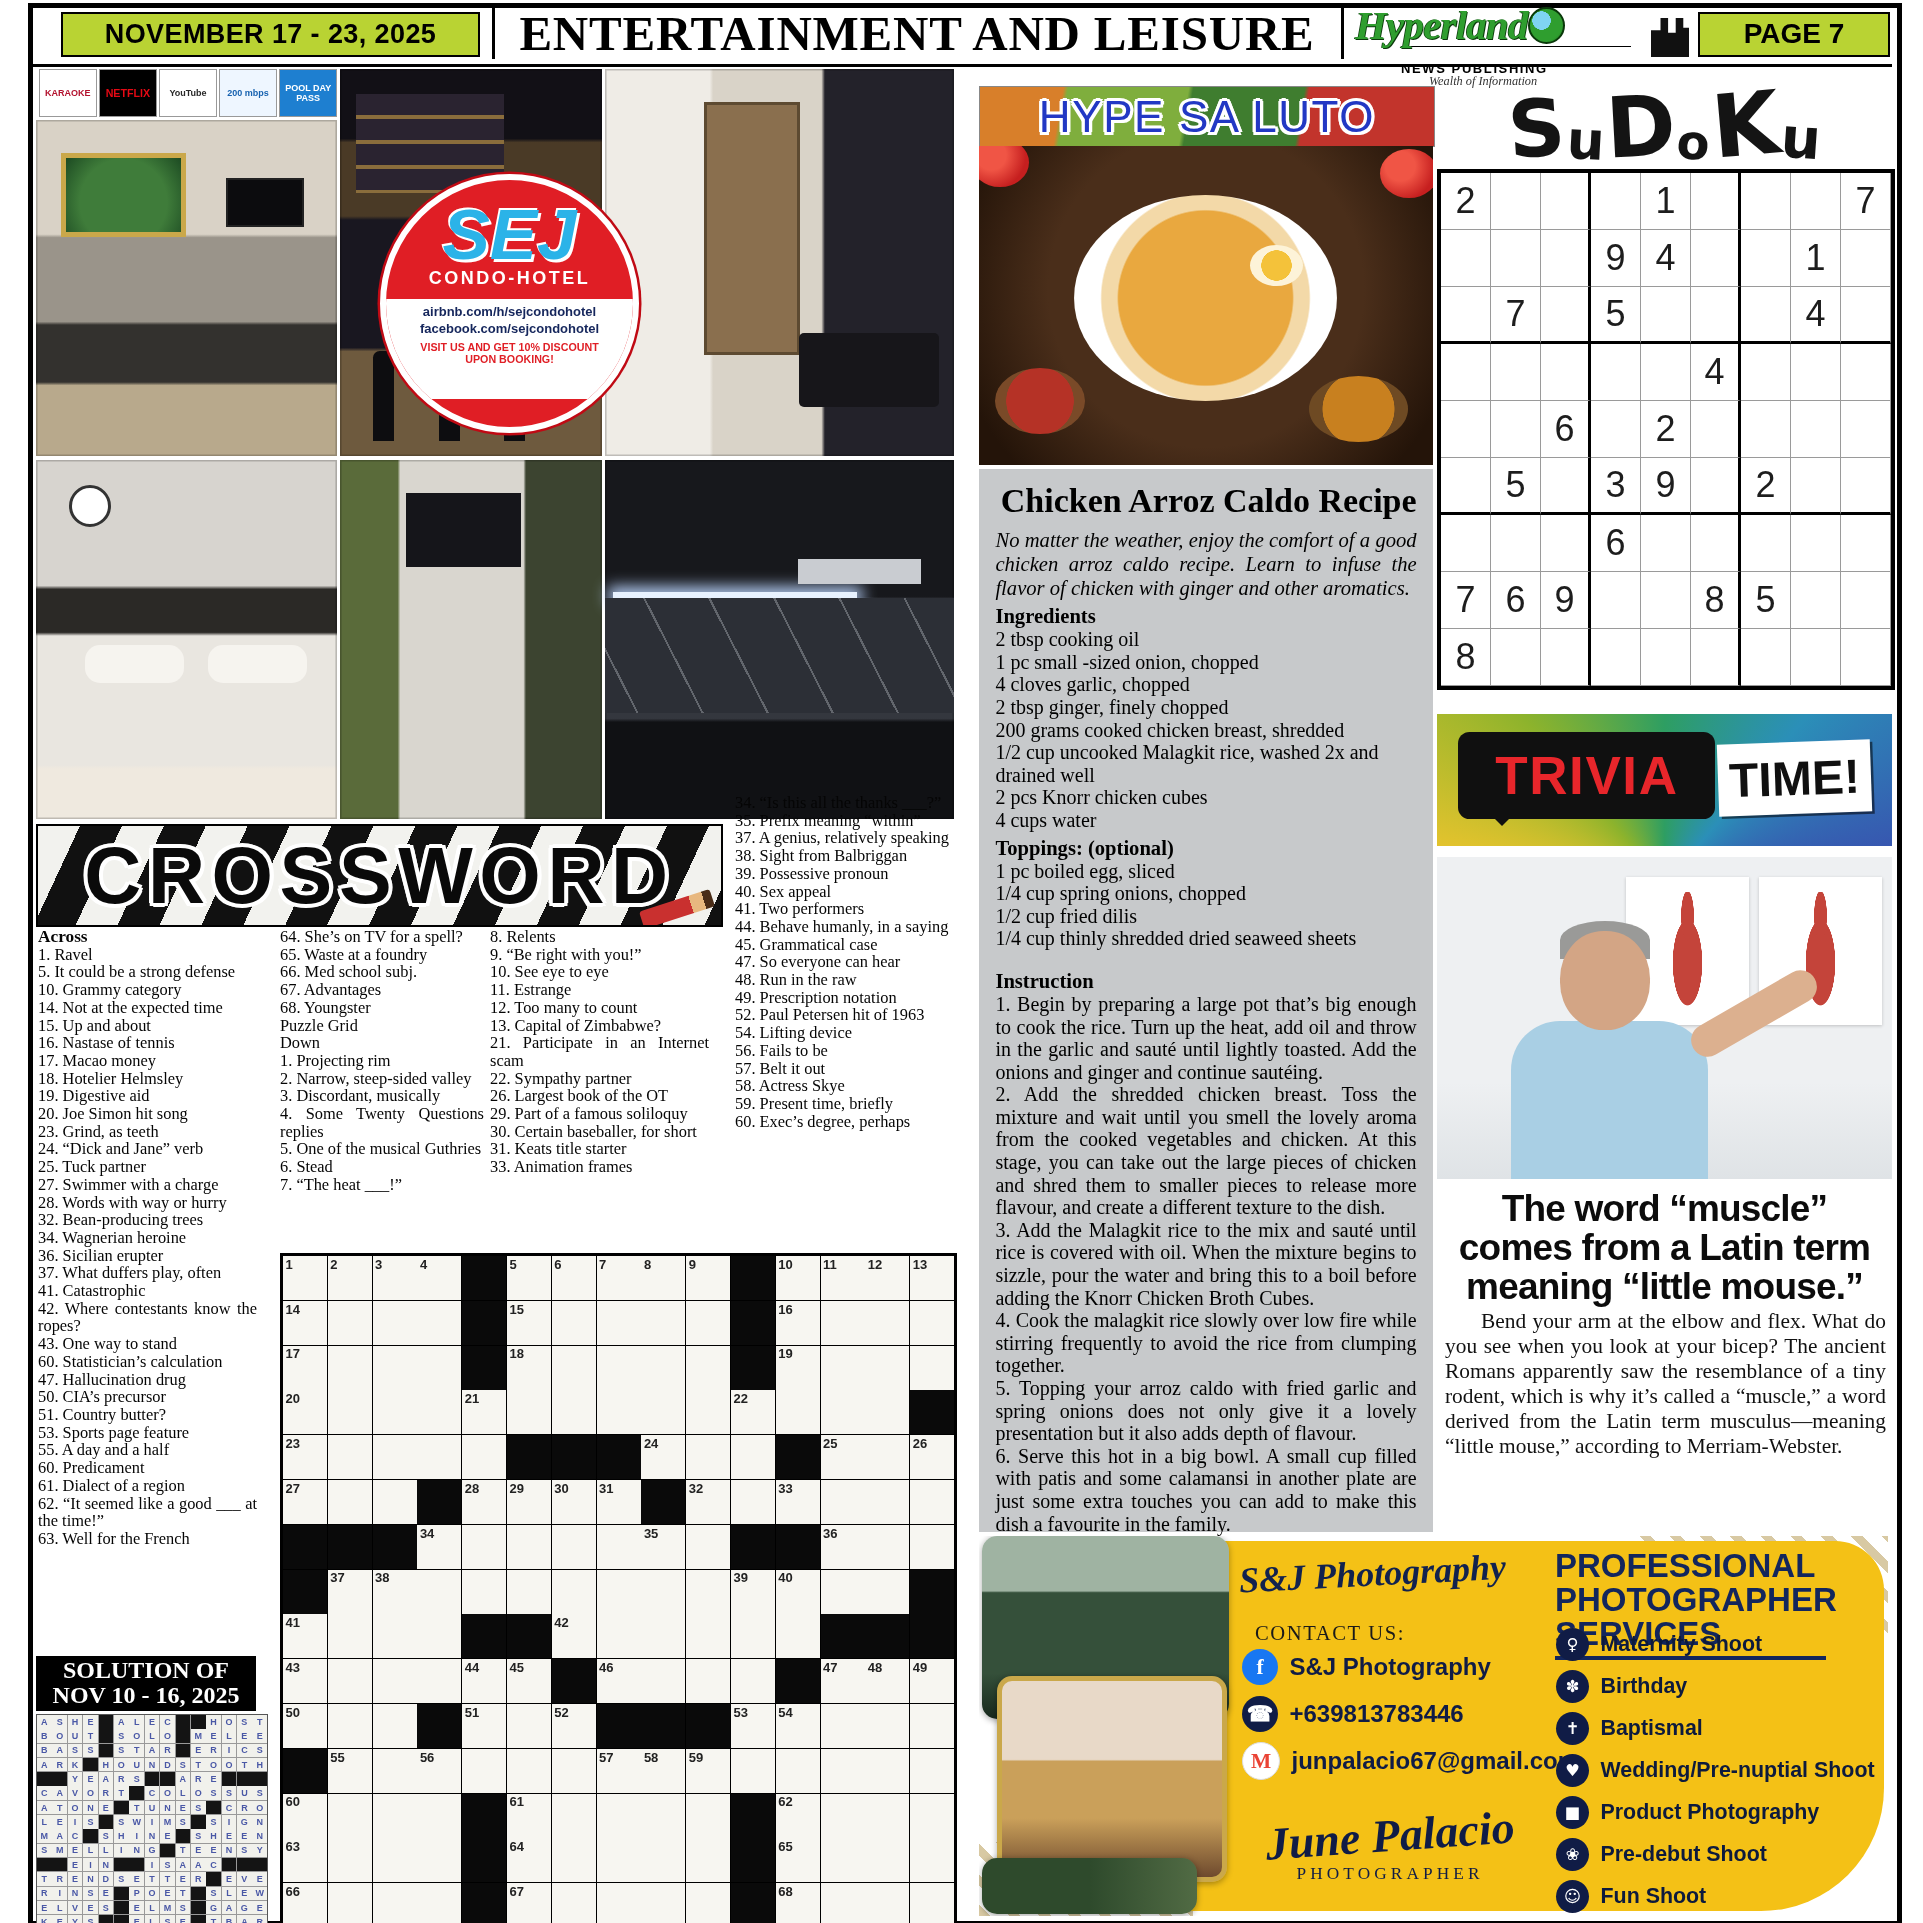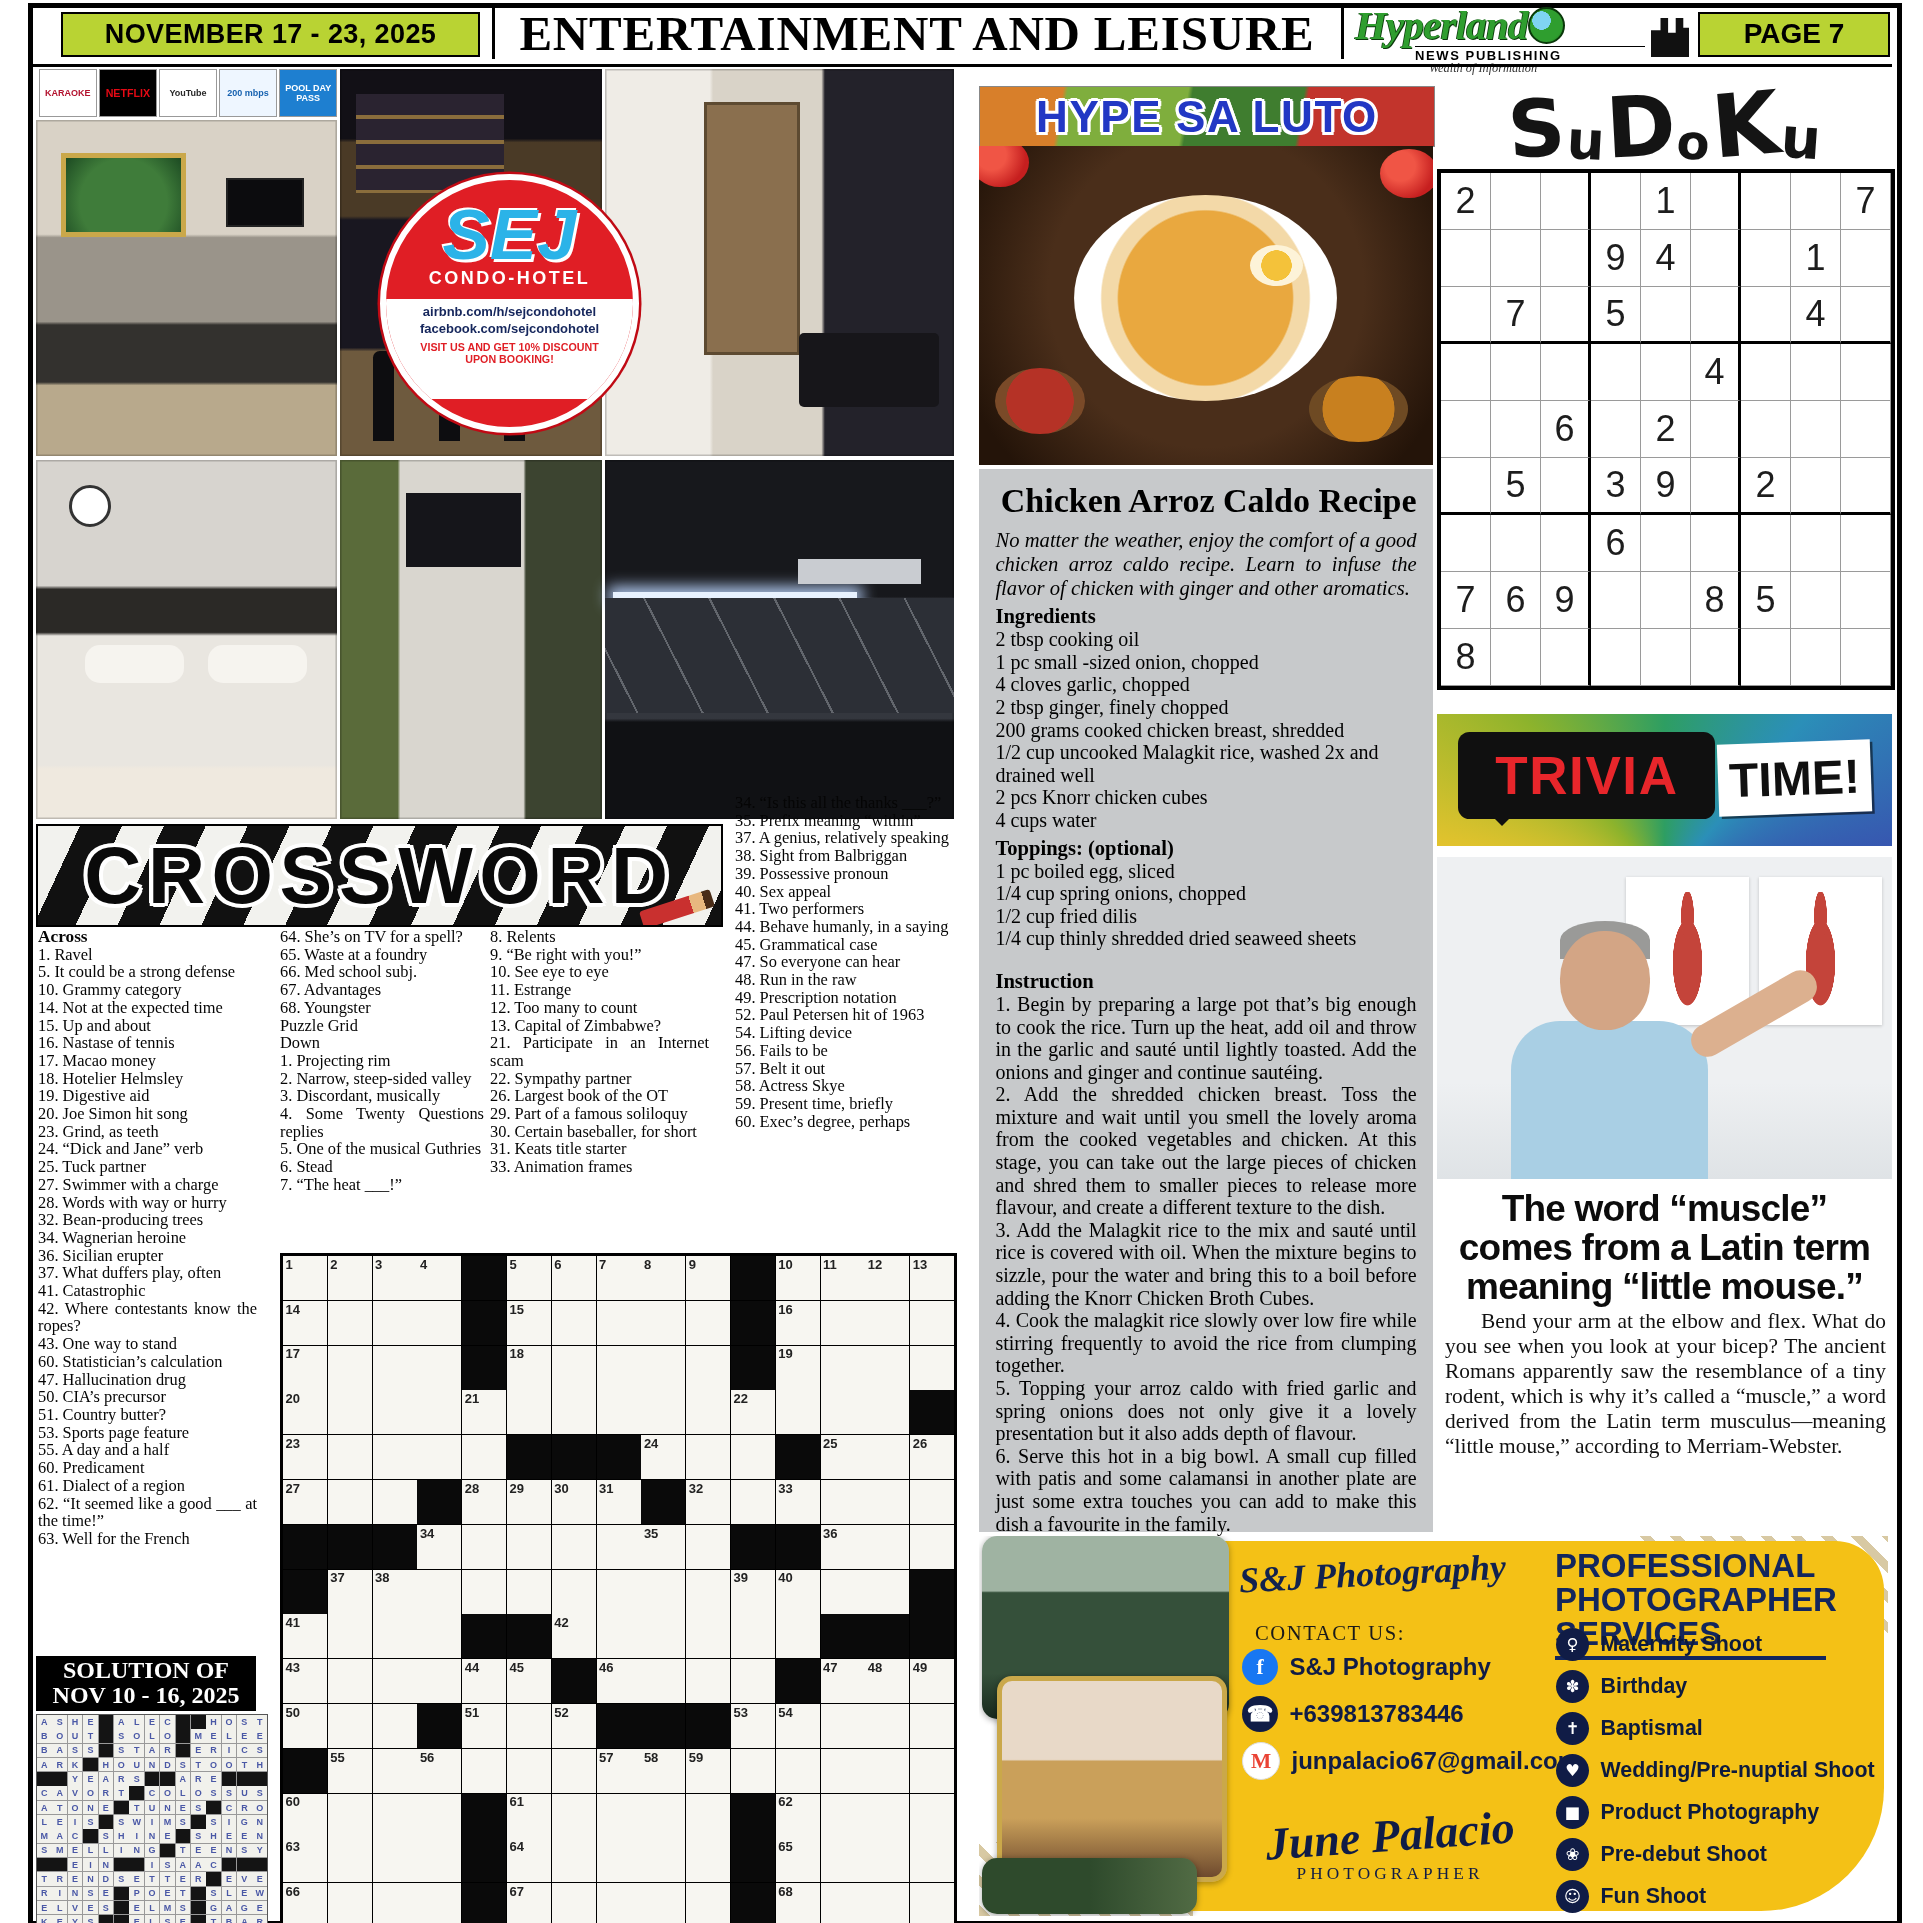--- a/index.html
+++ b/index.html
@@ -6,21 +6,21 @@
   .abs{position:absolute}
   #frame{left:28px;top:3.3px;width:1864px;height:1913px;border:5px solid #000}
   
   #datebox{left:61px;top:11.5px;width:415px;height:41px;background:#b9d333;border:2.5px solid #000;display:flex;align-items:center;justify-content:center;font-family:"Liberation Sans",sans-serif;font-weight:800;font-size:27px;letter-spacing:0.4px}
   #hsep1{left:492px;top:8.2px;width:3.3px;height:51px;background:#000}
   #pagetitle{left:506px;top:6.6px;width:822px;height:54px;display:flex;align-items:center;justify-content:center;font-weight:700;font-size:49px;letter-spacing:0.8px;white-space:nowrap}
   #hsep2{left:1341px;top:8.2px;width:3.3px;height:51px;background:#000}
   #brand{left:1355px;top:5px;width:329px;height:58px;line-height:1}
   #brandname{font-style:italic;font-weight:700;font-size:41px;color:#2f9e2f;text-shadow:0.8px 0.8px 0 #0a380a, -0.8px 0 0 #0a380a;letter-spacing:-0.8px}
   #globe{display:inline-block;width:33px;height:33px;border-radius:50%;background:radial-gradient(circle at 35% 35%,#7fd4f2 0 30%,#2f9e2f 31% 70%,#1d6b1d);border:2.5px solid #0a380a;vertical-align:-5px}
-  #brandsub{font-family:"Liberation Sans",sans-serif;font-weight:800;font-size:13px;letter-spacing:1.6px;border-top:1.6px solid #000;width:230px;margin-left:60px;padding-top:2px}
+  #brandsub{font-family:"Liberation Sans",sans-serif;font-weight:800;font-size:13px;letter-spacing:1.6px;border-top:1.6px solid #000;width:230px;margin-left:46px;padding-top:15px}
   #brandtag{font-style:italic;font-size:12.3px;color:#333;margin-left:74px}
   #skyline{left:1651px;top:8.2px;width:38px;height:49px;background:linear-gradient(180deg,transparent 0 20%,#111 20%);clip-path:polygon(0 100%,0 45%,25% 45%,25% 20%,45% 20%,45% 50%,65% 50%,65% 10%,85% 10%,85% 40%,100% 40%,100% 100%)}
   #pagebox{left:1698px;top:11.5px;width:188px;height:41px;background:#b9d333;border:2.5px solid #000;display:flex;align-items:center;justify-content:center;font-family:"Liberation Sans",sans-serif;font-weight:800;font-size:28px}
   #hrule{left:33px;top:64px;width:1859px;height:2.5px;background:#000}
   
   .ph{box-shadow:inset 0 0 0 1.6px #0003}
   #amenities{left:39px;top:69px;width:298px;height:48px;display:flex;gap:2.5px}
   .am{flex:1;display:flex;align-items:center;justify-content:center;font-family:"Liberation Sans",sans-serif;font-weight:800;font-size:9px;text-align:center;border:0.8px solid #999;padding:0.8px}
   .am.karaoke{background:#fff;color:#b3122e}.am.netflix{background:#000000;color:#e50914;font-size:10.7px}
   .am.youtube{background:#fff;color:#282828}.am.speed{background:#eef6ff;color:#1762b0}
@@ -66,21 +66,21 @@
   #xgrid .cell{background:#f7f6f1;position:relative}
   #xgrid .cell.blk{background:#0a0a0a}
   #xgrid .num{position:absolute;left:2.5px;top:0.8px;font-family:"Liberation Sans",sans-serif;font-size:13px;font-weight:700;color:#222}
   
   #solhead{left:36px;top:1656px;width:220px;height:53px;background:#000;color:#fff;text-align:center;font-weight:700;font-size:24px;line-height:25.5px;padding-top:1.6px}
   #solgrid{left:36px;top:1714px;display:grid;grid-template-columns:repeat(15,14.6px);grid-template-rows:repeat(15,13.5px);border:1.6px solid #555;background:#999;gap:0.8px}
   #solgrid .scell{background:#f1f1ec;display:flex;align-items:center;justify-content:center;font-family:"Liberation Sans",sans-serif;font-weight:700;font-size:9px;color:#4a58a6}
   #solgrid .scell.blk{background:#141414}
   
   #hypebanner{left:979px;top:86px;width:454px;height:59px;background:linear-gradient(100deg,#d87f2a 0 18%,#7fae3d 19% 45%,#3f7d2f 46% 70%,#c2342c 71%);display:flex;align-items:center;justify-content:center;border:1.6px solid #888}
-  #hypebanner span{font-family:"Liberation Sans",sans-serif;font-weight:700;font-size:44px;letter-spacing:1.6px;color:#2238c4;text-shadow:-3.3px 0 0 #fff,3.3px 0 0 #fff,0 -3.3px 0 #fff,0 3.3px 0 #fff,-2.5px -2.5px 0 #fff,2.5px 2.5px 0 #fff,-2.5px 2.5px 0 #fff,2.5px -2.5px 0 #fff}
+  #hypebanner span{font-family:"Liberation Sans",sans-serif;font-weight:400;font-size:44px;letter-spacing:1.6px;color:#2238c4;text-shadow:-3.3px 0 0 #fff,3.3px 0 0 #fff,0 -3.3px 0 #fff,0 3.3px 0 #fff,-2.5px -2.5px 0 #fff,2.5px 2.5px 0 #fff,-2.5px 2.5px 0 #fff,2.5px -2.5px 0 #fff}
   #foodphoto{left:979px;top:146px;width:454px;height:319px;background:radial-gradient(circle at 50% 45%,#4a2e1a 0 55%,#241409 90%);overflow:hidden}
   #foodphoto .bowl{position:absolute;left:95px;top:49px;width:263px;height:206px;border-radius:50%;background:radial-gradient(circle at 50% 50%,#e9a83f 0 52%,#f3d9a8 53% 62%,#fff 63% 78%,#e8e4da 79%)}
   #foodphoto .egg{position:absolute;left:271px;top:99px;width:53px;height:41px;border-radius:50%;background:radial-gradient(circle,#f4c23a 0 45%,#fdf3d8 46%)}
   #foodphoto .side1{position:absolute;left:16.4px;top:222px;width:90px;height:66px;border-radius:50%;background:radial-gradient(circle,#b53226 0 60%,#7a4a28 61%)}
   #foodphoto .side2{position:absolute;right:25px;top:230px;width:99px;height:66px;border-radius:50%;background:radial-gradient(circle,#c8801f 0 60%,#6e4a23 61%)}
   #foodphoto .tomato{position:absolute;width:58px;height:49px;border-radius:50%;background:radial-gradient(circle at 35% 35%,#f05545 0 30%,#c61f1f 70%)}
   #recipebox{left:979px;top:469px;width:454px;height:1063px;background:#c7c9cb;padding:13px 16.4px;box-sizing:border-box}
   #recipetitle{font-size:34px;font-weight:700;text-align:right;margin-bottom:8.2px}
   #recipeintro{font-weight:400;font-style:italic;font-size:20.6px;line-height:24px;text-align:justify}
   .seclabel{font-weight:700;font-size:20.6px;margin-top:5px}

